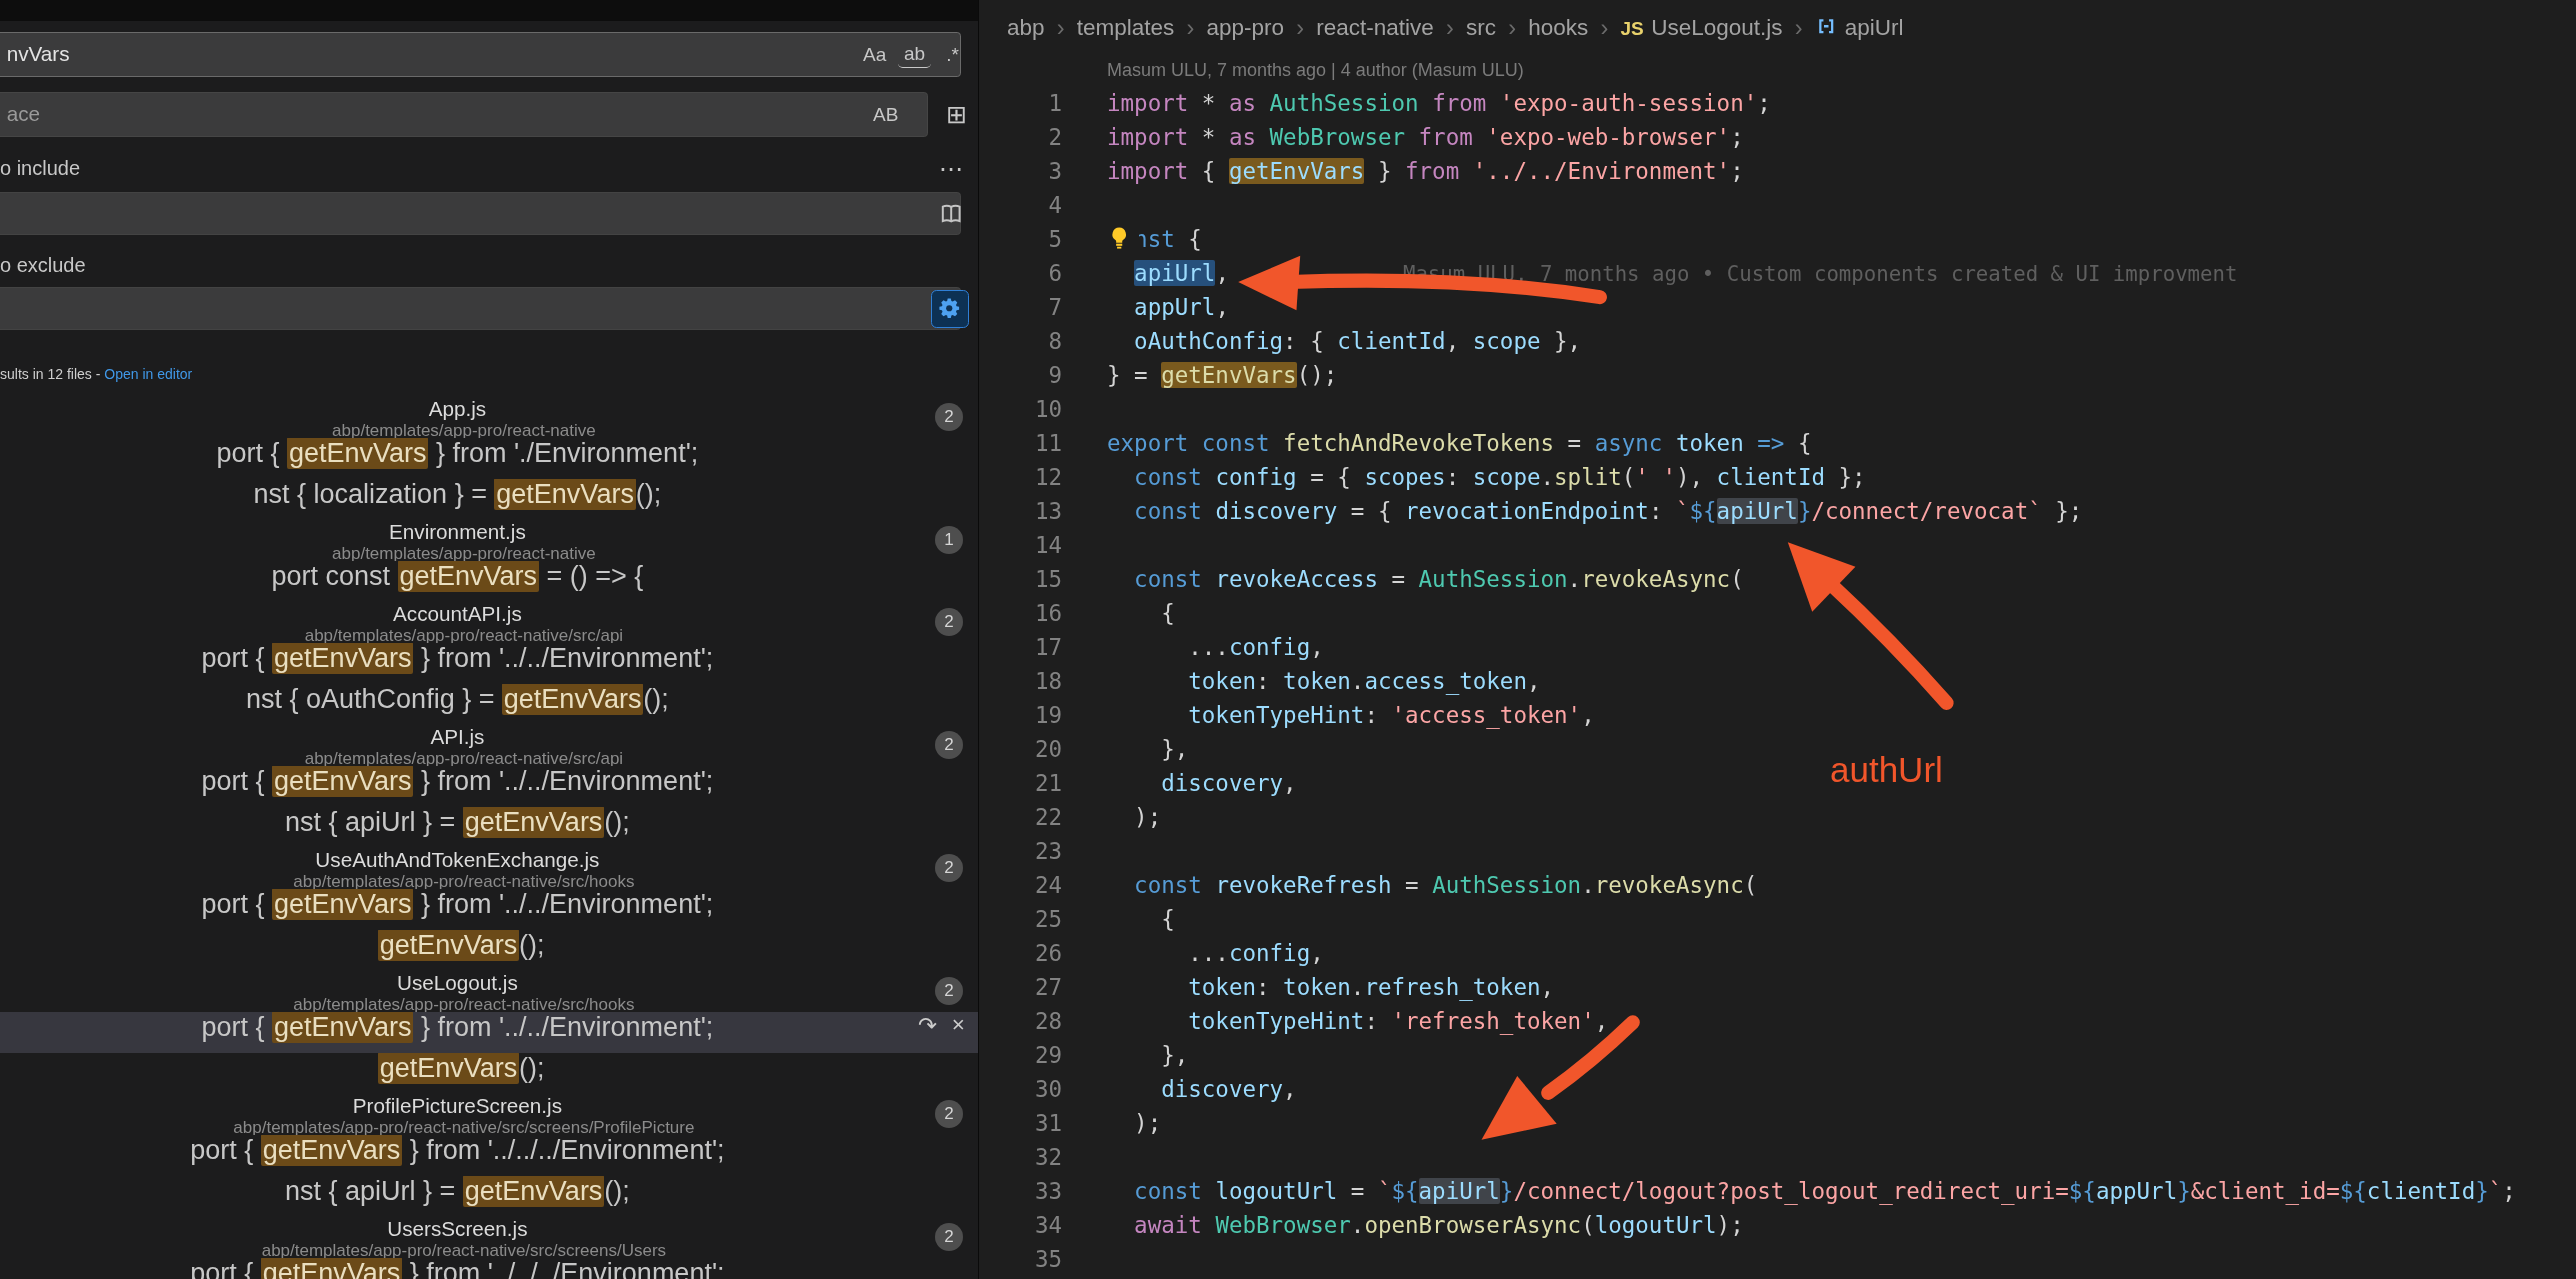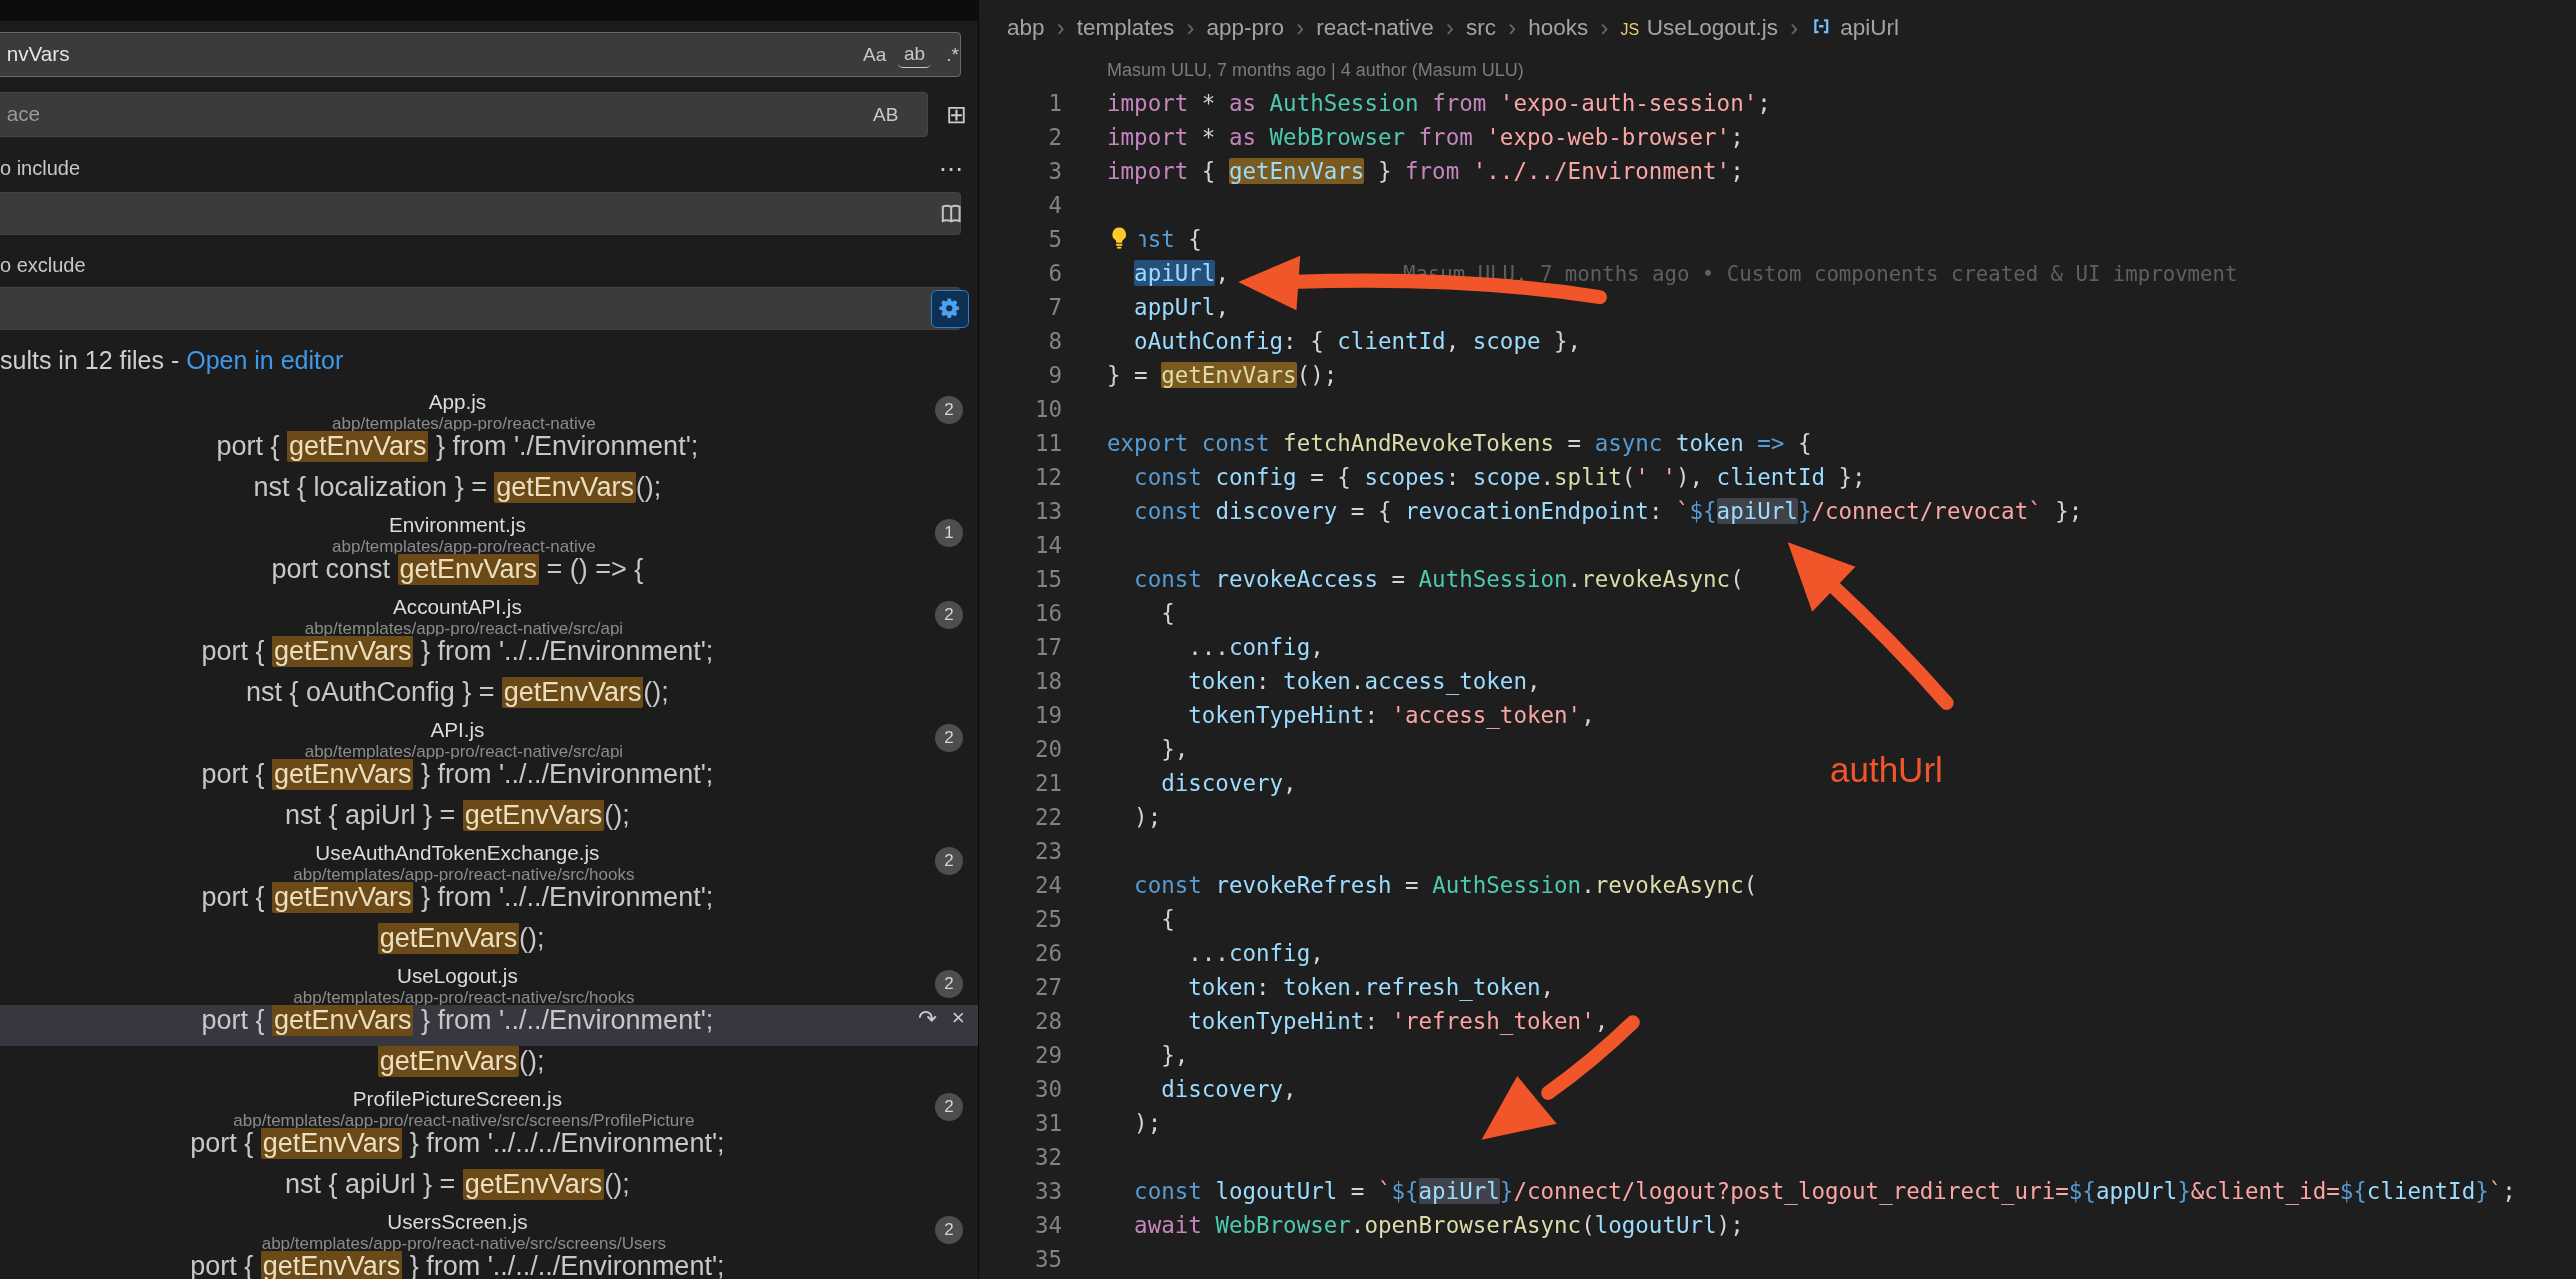--- a/index.html
+++ b/index.html
@@ -24,39 +24,39 @@
   .togglerow{margin:17px 13px 0 0;display:flex;align-items:center;}
   .ftlabel{flex:1;font-size:20px;color:#c8c8c8;}
   .moredots{font-size:24.4px;color:#c8c8c8;letter-spacing:1.9px;}
   .finputrow{margin-top:9.4px;}
   .finput{width:972px;height:43px;background:#3b3b3c;border:0.9px solid #434343;border-radius:3.8px;
     color:#dddddd;font-size:20px;padding:0 60px 0 17px;}
   .bookicon{position:absolute;right:15px;top:9.4px;}
   .gearbtn{position:absolute;right:9.4px;top:2.8px;width:38px;height:38px;border:1.9px solid #2f7fd6;
     background:#0d3154;border-radius:5.6px;display:flex;align-items:center;justify-content:center;box-sizing:border-box;}
   .excl-label{margin-top:19px;}
-  .summary{margin-top:16px;font-size:25px;color:#cfcfcf;}
+  .summary{margin-top:36px;font-size:14px;color:#cfcfcf;}
   .summary .link{color:#4098e8;cursor:pointer;}
   .list{margin-top:15px;}
   .row{height:41px;display:flex;align-items:center;position:relative;padding:0 66px 0 2.8px;overflow:hidden;white-space:nowrap;flex-direction:column;}
   .row.selected{background:#37373f;}
   .fname{font-size:20.7px;color:#dcdcdc;}
   .fpath{font-size:17px;color:#8b8b8b;margin-left:13px;}
   .badge{position:absolute;right:15px;top:6.6px;min-width:28px;height:28px;border-radius:14px;background:#4e4e4e;
     color:#d6d6d6;font-size:17px;display:flex;align-items:center;justify-content:center;padding:0 7.5px;box-sizing:border-box;}
   .mtext{font-size:27px;color:#c7c7c7;white-space:pre;}
   .hl{background:#6b4a18;color:#eadfc0;border-radius:1.9px;padding:0.9px 1.9px;}
   .rowicons{position:absolute;right:13px;display:flex;gap:15px;}
   .rowicon{font-size:22.5px;color:#cccccc;}
   
   .editor{position:absolute;left:978px;top:0;right:0;height:100%;background:#1e1e1e;border-left:1.9px solid #0a0a0a;box-sizing:border-box;}
   .breadcrumbs{height:56px;display:flex;align-items:center;padding-left:28px;font-size:22.5px;color:#a3a3a3;}
   .bsep{margin:0 12.2px;color:#6b6b6b;font-size:23.5px;}
   .crumb{cursor:pointer;}
-  .jsicon{color:#e8d16c;font-weight:normal;font-size:16px;margin-right:7.5px;}
+  .jsicon{color:#e8d16c;font-weight:bold;font-size:19px;margin-right:7.5px;}
   .symicon{margin-right:7.5px;display:inline-flex;vertical-align:-2.8px;}
   .blamebar{height:28px;padding-left:128px;font-size:18px;color:#7b7b7b;display:flex;align-items:center;}
   .code{padding-top:1.9px;}
   .line{display:flex;height:34px;line-height:34px;font-family:"DejaVu Sans Mono",monospace;font-size:22.5px;
     position:relative;white-space:pre;}
   .ln{width:83px;text-align:right;color:#838383;flex:none;}
   .codeseg{padding-left:45px;}
   .k{color:#C586C0}.s{color:#569CD6}.v{color:#9CDCFE}.c{color:#4EC9B0}.f{color:#DCDCAA}.st{color:#fca5a5}.p{color:#d4d4d4}
   .m{background:#7a5a1e;border-radius:1.9px;}
   .sel{background:#26507c;border-radius:1.9px;}

